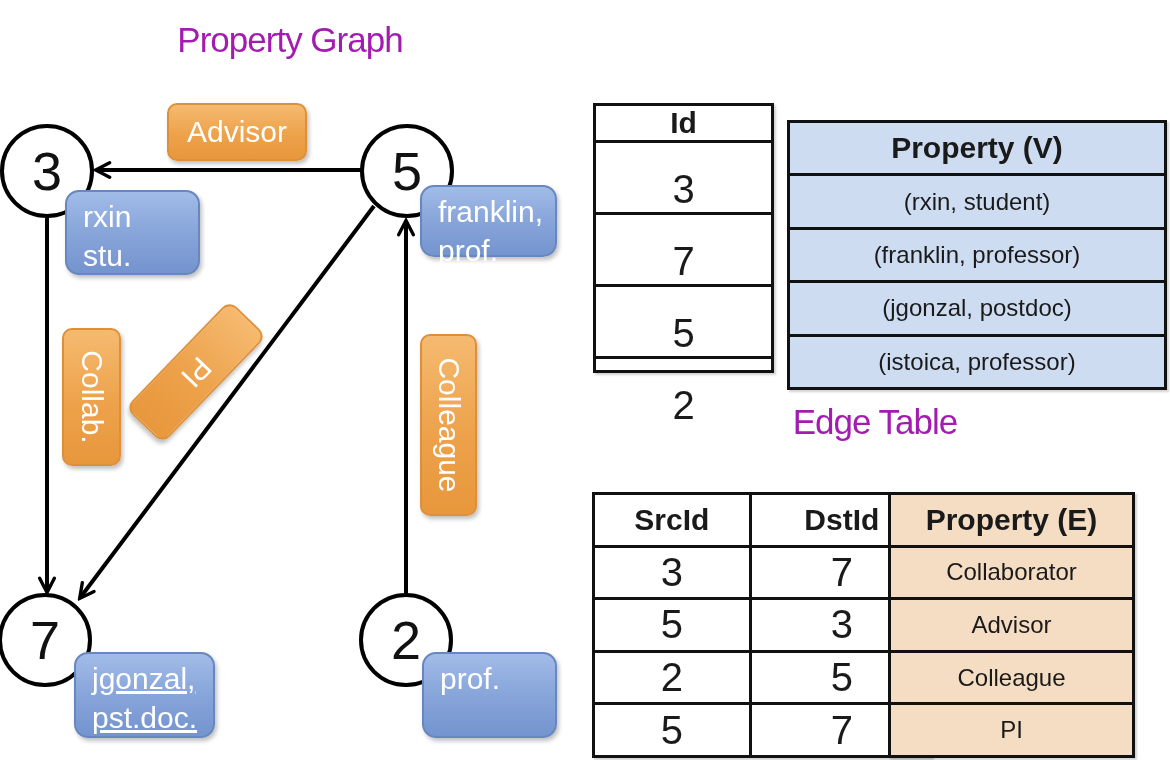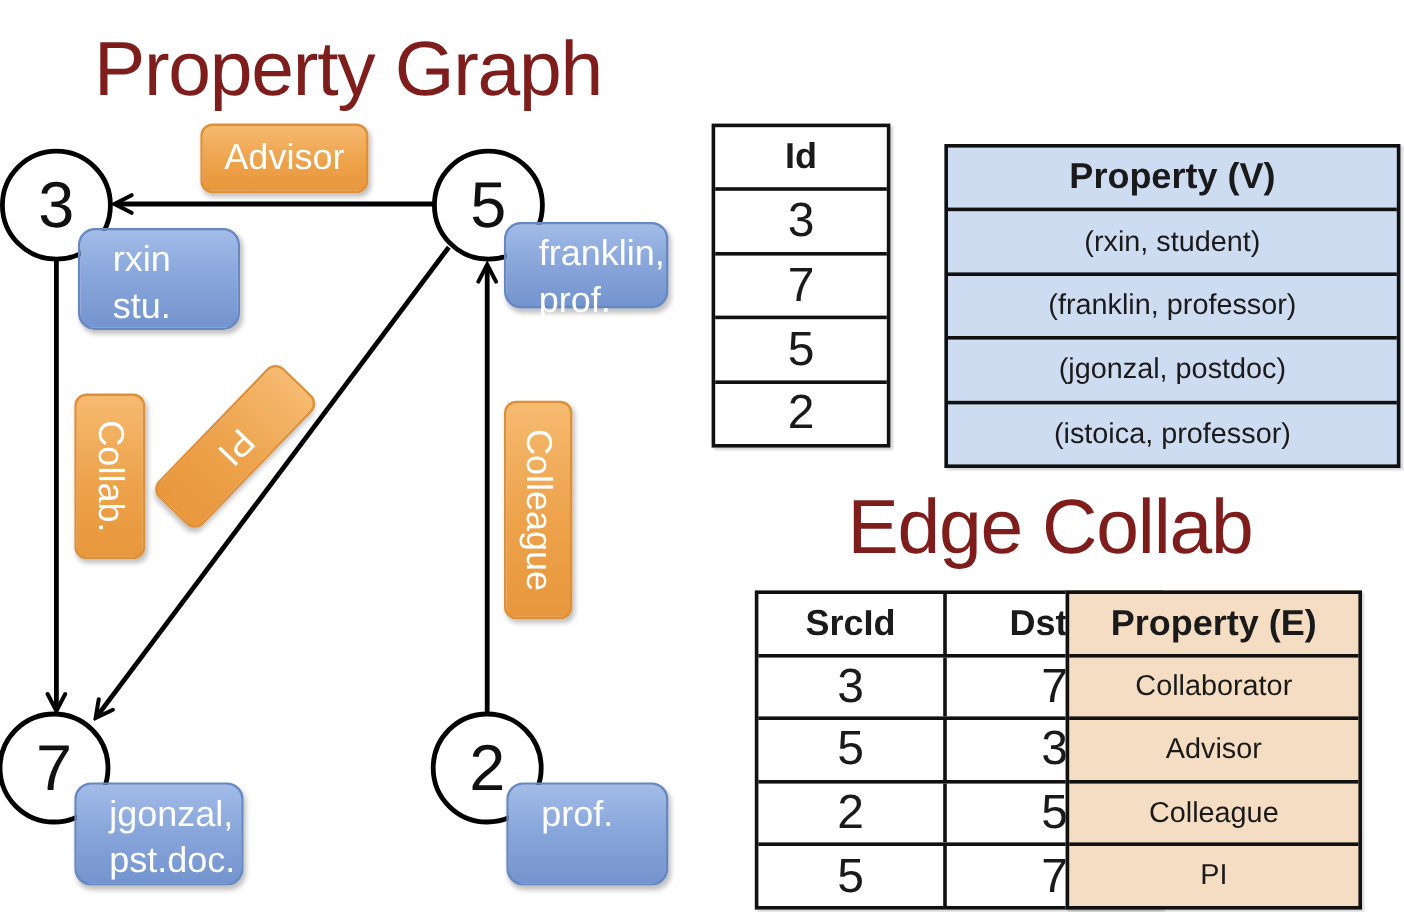--- a/index.html
+++ b/index.html
@@ -1,22 +1,22 @@
 <!DOCTYPE html>
 <html><head>
 <meta charset="utf-8">
 <style>
   html,body{margin:0;padding:0;background:#fff;}
   #stage{
     position:relative;width:1170px;height:760px;background:#ffffff;overflow:hidden;
     font-family:"Liberation Sans",sans-serif;color:#1a1a1a;
   }
   .title{
-    position:absolute;text-align:center;font-size:64px;letter-spacing:-1px;
-    color:#7f1d1d;white-space:nowrap;
+    position:absolute;text-align:center;font-size:35px;letter-spacing:-1px;
+    color:#a21caf;white-space:nowrap;
   }
   #pg-title{left:0;top:20px;width:580px;}
   #vt-title{left:580px;top:16px;width:590px;}
   #et-title{left:580px;top:402px;width:590px;}
 
   
   #graph-svg{position:absolute;left:0;top:0;}
   #graph-svg line{stroke:#000;stroke-width:4;}
   #graph-svg circle{fill:#fff;stroke:#000;stroke-width:4;}
   .vnum{
@@ -29,58 +29,58 @@
     border:2px solid #de9038;border-radius:10px;color:#fff;font-size:30px;
     box-shadow:2px 3px 4px rgba(0,0,0,0.25);
   }
   .elabel .vert{transform:rotate(90deg);white-space:nowrap;}
   #advisor-label{left:167px;top:103px;width:136px;height:54px;}
   #collab-label{left:62px;top:328px;width:55px;height:134px;}
   #pi-label{left:170px;top:297px;width:48px;height:146px;transform:rotate(44deg);}
   #colleague-label{left:420px;top:334px;width:53px;height:178px;}
   .vprop{
     position:absolute;border-radius:14px;color:#fff;font-size:30px;line-height:39px;
-    padding:5px 0 0 27px;box-sizing:border-box;
+    padding:5px 0 0 16px;box-sizing:border-box;
     background:linear-gradient(180deg,#a2bce8 0%,#8aa7db 45%,#7494cf 100%);
     border:2px solid #6787c0;box-shadow:2px 3px 4px rgba(0,0,0,0.25);
   }
   #rxin-box{left:65px;top:190px;width:135px;height:85px;}
   #franklin-box{left:420px;top:185px;width:137px;height:72px;}
-  #jgonzal-box{left:62px;top:652px;width:141px;height:86px;}
+  #jgonzal-box{left:74px;top:652px;width:141px;height:86px;text-decoration:underline;}
   #istoica-box{left:422px;top:652px;width:135px;height:86px;}
 
   
   .tblock{
     position:absolute;display:flex;flex-direction:column;
     border:3px solid #111;box-sizing:border-box;box-shadow:2px 2px 2px rgba(0,0,0,0.18);
   }
   .tblock .cell{
     flex:1;display:flex;align-items:center;justify-content:center;
     border-bottom:3px solid #111;font-size:24px;white-space:nowrap;
   }
   .tblock .cell:last-child{border-bottom:none;}
   .tblock .hdr{font-weight:bold;font-size:30px;}
   .tblock .num{font-size:40px;}
   .duo{flex-direction:column;}
   .duo .row{flex:1;display:flex;border-bottom:3px solid #111;}
   .duo .row:last-child{border-bottom:none;}
   .duo .row .cell{flex:none;width:46%;border-bottom:none;border-right:3px solid #111;}
   .duo .row .cell:last-child{width:54%;border-right:none;}
-  #vt-id{left:593px;top:103px;width:149px;height:270px;background:#fff;}
+  #vt-id{left:593px;top:103px;width:181px;height:270px;background:#fff;gap:24px;}
   #vt-prop{left:787px;top:103px;width:380px;height:270px;background:#cedcf2;margin-top:17px;}
-  #et-ids{left:592px;top:492px;width:340px;height:266px;background:#fff;margin-left:37px;}
+  #et-ids{left:592px;top:492px;width:340px;height:266px;background:#fff;}
   #et-prop{left:888px;top:492px;width:247px;height:266px;background:#f4ddc2;}
 </style>
 </head>
 <body>
 
 <div id="stage">
 
   <div id="pg-title" class="title">Property Graph</div>
-  <div id="et-title" class="title">Edge Collab</div>
+  <div id="et-title" class="title">Edge Table</div>
 
   <svg id="graph-svg" width="580" height="760" viewBox="0 0 580 760">
     <defs>
       <marker id="arrow" viewBox="0 0 20 20" refX="17" refY="10" markerWidth="21" markerHeight="21" orient="auto" markerUnits="userSpaceOnUse">
         <path d="M4 3 L17.5 10 L4 17" fill="none" stroke="#000" stroke-width="3.2" stroke-linecap="round"></path>
       </marker>
     </defs>
     <line x1="362" y1="170" x2="96" y2="170" marker-end="url(#arrow)"></line>
     <line x1="47" y1="216" x2="47" y2="592" marker-end="url(#arrow)"></line>
     <line x1="374" y1="206" x2="80" y2="598" marker-end="url(#arrow)"></line>

